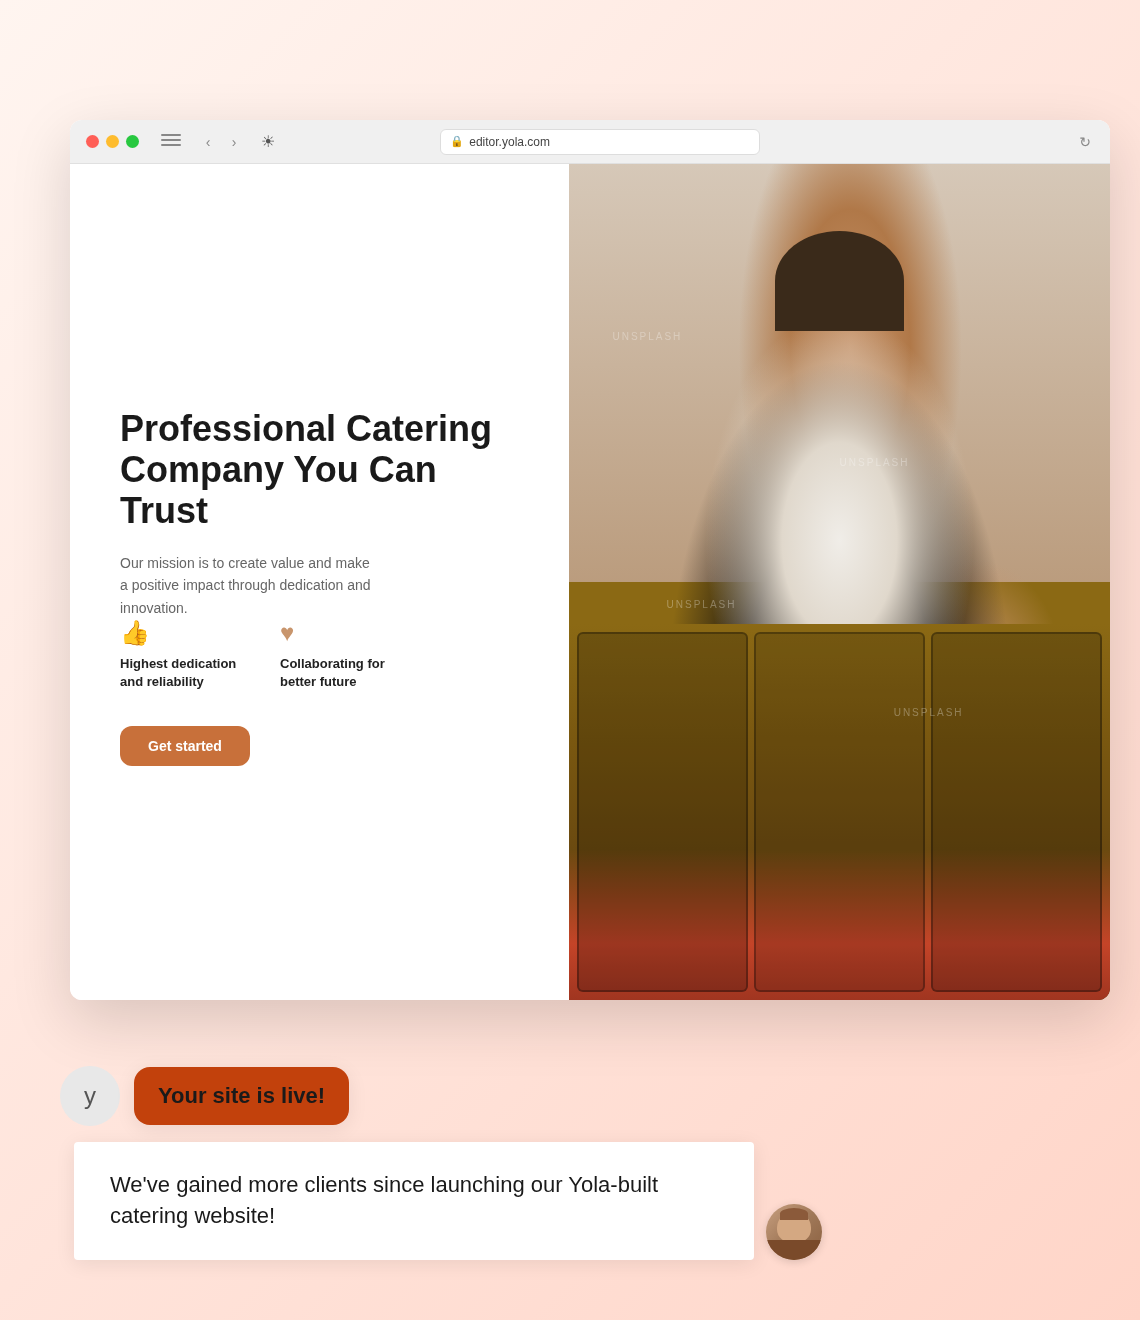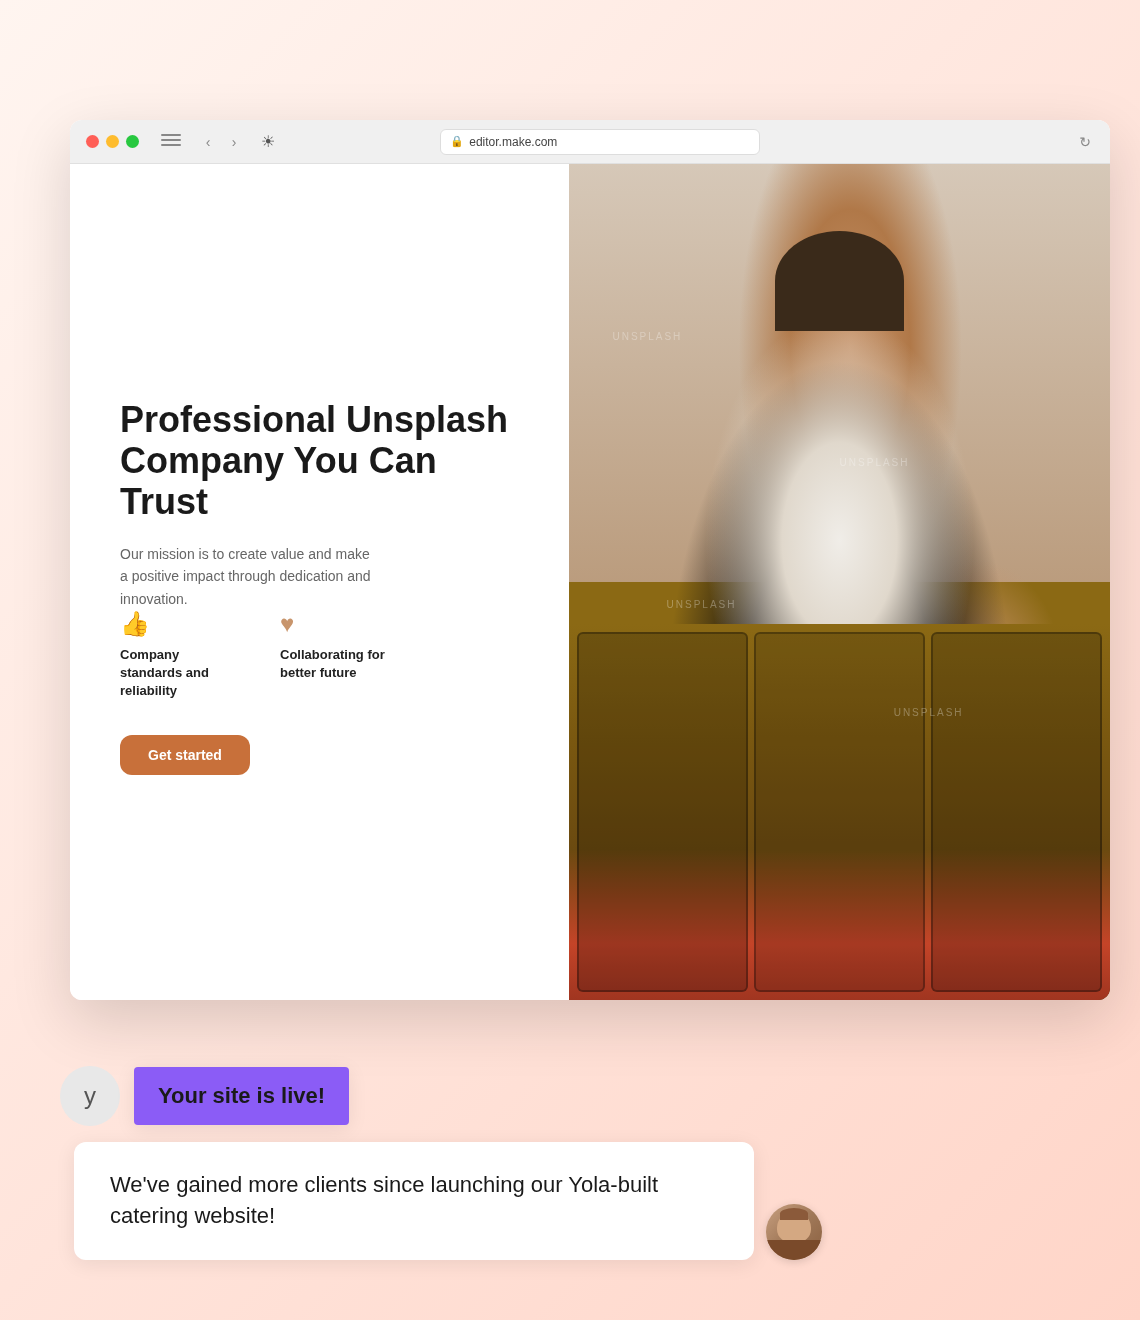--- a/index.html
+++ b/index.html
@@ -217,32 +217,32 @@
       display: flex;
       align-items: center;
       justify-content: center;
       font-size: 24px;
       font-weight: 300;
       color: #555;
       flex-shrink: 0;
     }
 
     .chat-bubble-1 {
-      background: #8b5cf6;
-      border-radius: 4px;
+      background: #c2410c;
+      border-radius: 16px;
       padding: 16px 24px;
       font-size: 22px;
       font-weight: 600;
       color: #1a1a1a;
       box-shadow: 0 4px 20px rgba(0,0,0,0.08);
     }
 
     .chat-bubble-2 {
       background: #fff;
-      border-radius: 12px;
+      border-radius: 4px;
       padding: 28px 36px;
       font-size: 22px;
       font-weight: 500;
       color: #1a1a1a;
       box-shadow: 0 4px 20px rgba(0,0,0,0.08);
       max-width: 680px;
       line-height: 1.4;
       position: relative;
       margin-left: 14px;
     }
@@ -330,36 +330,36 @@
 
     <div class="browser-nav">
       <div class="nav-btn">‹</div>
       <div class="nav-btn">›</div>
     </div>
 
     <div style="font-size:16px; color:#555; margin-left:6px;">☀</div>
 
     <div class="address-bar">
       <span class="lock-icon">🔒</span>
-      <span>editor.make.com</span>
+      <span>editor.yola.com</span>
     </div>
 
     <div class="refresh-btn" style="margin-left:auto;">↻</div>
   </div>
 
   <div class="website-content">
 
     <div class="website-left">
-      <h1 class="hero-title">Professional Unsplash Company You Can Trust</h1>
+      <h1 class="hero-title">Professional Catering Company You Can Trust</h1>
       <p class="hero-subtitle">Our mission is to create value and make a positive impact through dedication and innovation.</p>
 
       <div class="features-row">
         <div class="feature-item">
           <span class="feature-icon">👍</span>
-          <span class="feature-label">Company standards and reliability</span>
+          <span class="feature-label">Highest dedication and reliability</span>
         </div>
         <div class="feature-item">
           <span class="feature-icon">♥</span>
           <span class="feature-label">Collaborating for better future</span>
         </div>
       </div>
 
       <button class="cta-button">Get started</button>
     </div>
 

